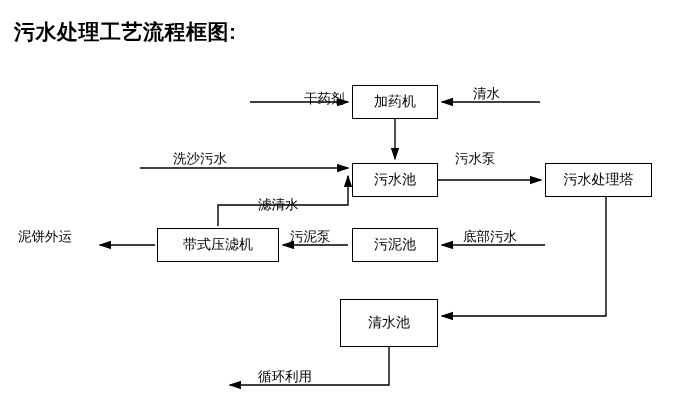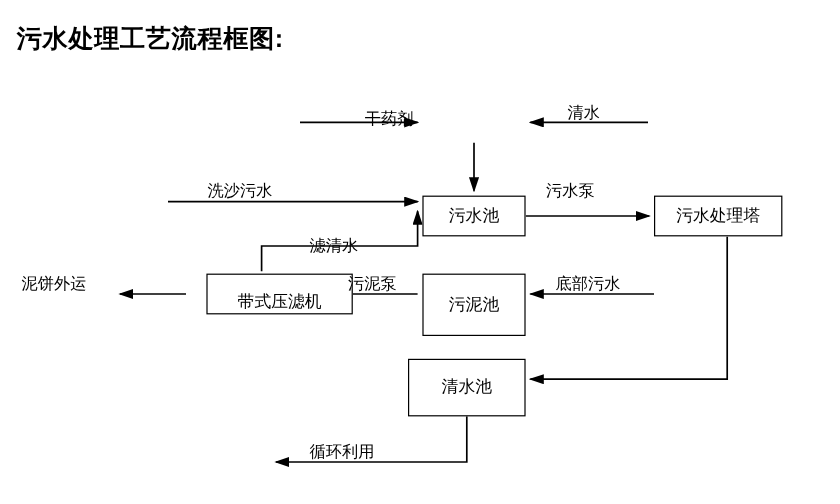--- a/index.html
+++ b/index.html
@@ -86,30 +86,33 @@
       <line x1="155" y1="245" x2="100" y2="245" marker-end="url(#arrow)"></line>
 
       <path d="M218 226 L218 205 L348 205 L348 176" marker-end="url(#arrow)"></path>
 
       <path d="M606 197 L606 316 L442 316" marker-end="url(#arrow)"></path>
 
       <path d="M389 333 L389 385 L230 385" marker-end="url(#arrow)"></path>
     </g>
   </svg>
 
+  <div class="node" style="left:352px; top:85px; width:86px; height:34px;">
+    <span>加药机</span>
+  </div>
   <div class="node" style="left:352px; top:163px; width:86px; height:34px;">
     <span>污水池</span>
   </div>
   <div class="node" style="left:545px; top:163px; width:107px; height:34px;">
     <span>污水处理塔</span>
   </div>
-  <div class="node" style="left:352px; top:228px; width:86px; height:52px;">
+  <div class="node" style="left:352px; top:228px; width:86px; height:34px;">
     <span>污泥池</span>
   </div>
-  <div class="node" style="left:172px; top:228px; width:122px; height:34px;align-items:flex-end;">
+  <div class="node" style="left:157px; top:228px; width:122px; height:34px;">
     <span>带式压滤机</span>
   </div>
   <div class="node" style="left:340px; top:299px; width:98px; height:48px;">
     <span>清水池</span>
   </div>
 
   <div class="edge-label" style="left:256px; top:90px;margin-left:48px;">干药剂</div>
   <div class="edge-label" style="left:473px; top:85px;">清水</div>
   <div class="edge-label" style="left:173px; top:150px;">洗沙污水</div>
   <div class="edge-label" style="left:455px; top:150px;">污水泵</div>

